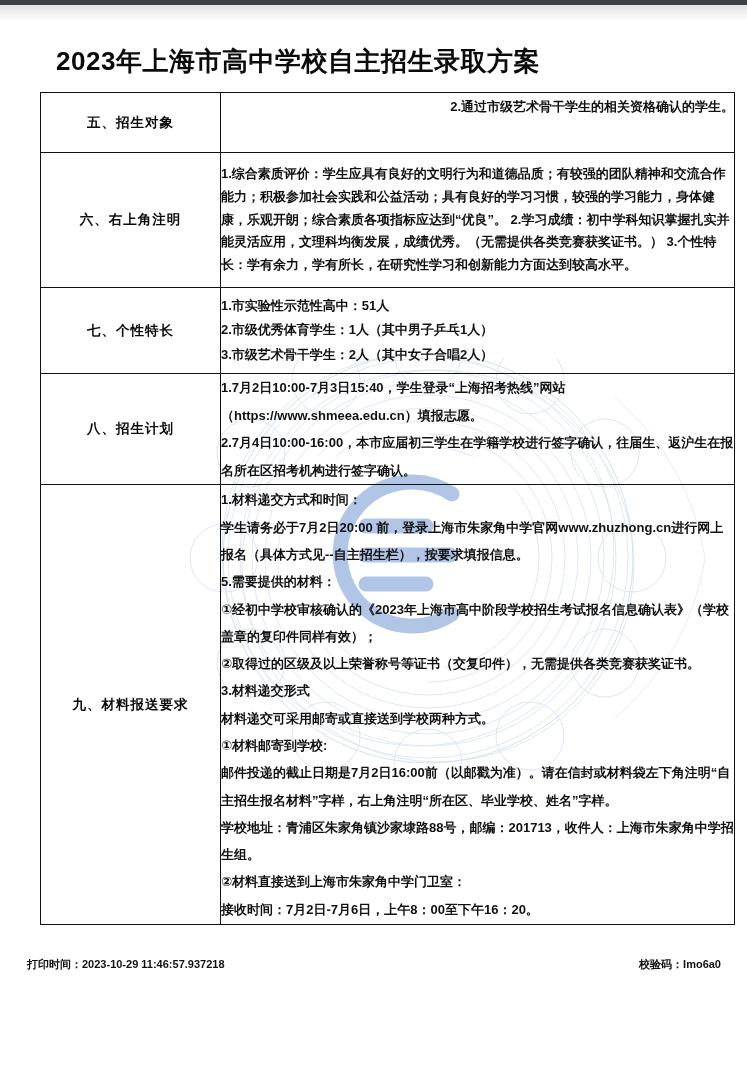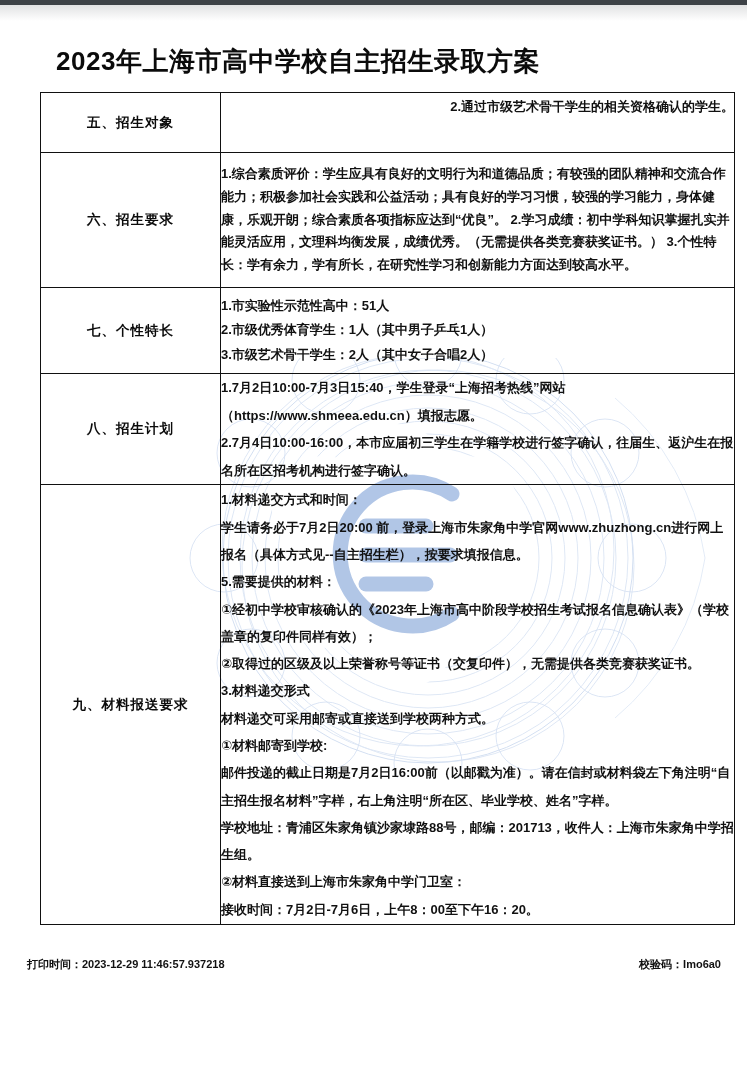--- a/index.html
+++ b/index.html
@@ -124,21 +124,21 @@
       <col style="width:514px">
     </colgroup>
   <tbody>
       <tr class="r1">
     <td class="label">五、招生对象</td>
     <td class="content">
       <p>2.通过市级艺术骨干学生的相关资格确认的学生。</p>
     </td>
   </tr>
   <tr class="r2">
-    <td class="label">六、招生要求</td>
+    <td class="label">六、右上角注明</td>
     <td class="content">
       <p>1.综合素质评价：学生应具有良好的文明行为和道德品质；有较强的团队精神和交流合作能力；积极参加社会实践和公益活动；具有良好的学习习惯，较强的学习能力，身体健康，乐观开朗；综合素质各项指标应达到“优良”。 2.学习成绩：初中学科知识掌握扎实并能灵活应用，文理科均衡发展，成绩优秀。（无需提供各类竞赛获奖证书。） 3.个性特长：学有余力，学有所长，在研究性学习和创新能力方面达到较高水平。</p>
     </td>
   </tr>
   <tr class="r3">
     <td class="label">七、个性特长</td>
     <td class="content">
       <p>1.市实验性示范性高中：51人</p>
       <p>2.市级优秀体育学生：1人（其中男子乒乓1人）</p>
       <p>3.市级艺术骨干学生：2人（其中女子合唱2人）</p>
@@ -166,18 +166,18 @@
       <p>学校地址：青浦区朱家角镇沙家埭路88号，邮编：201713，收件人：上海市朱家角中学招生组。</p>
       <p>②材料直接送到上海市朱家角中学门卫室：</p>
       <p>接收时间：7月2日-7月6日，上午8：00至下午16：20。</p>
     </td>
   </tr>
 </tbody>
   </table>
 
 <div class="footer">
   <div>
-    <span>打印时间：</span><span>2023-12-29 11:46:57.937218</span>
+    <span>打印时间：</span><span>2023-10-29 11:46:57.937218</span>
   </div>
   <div>
     <span>校验码：</span><span>Imo6a0</span>
   </div>
 </div>
 
 </body></html>

